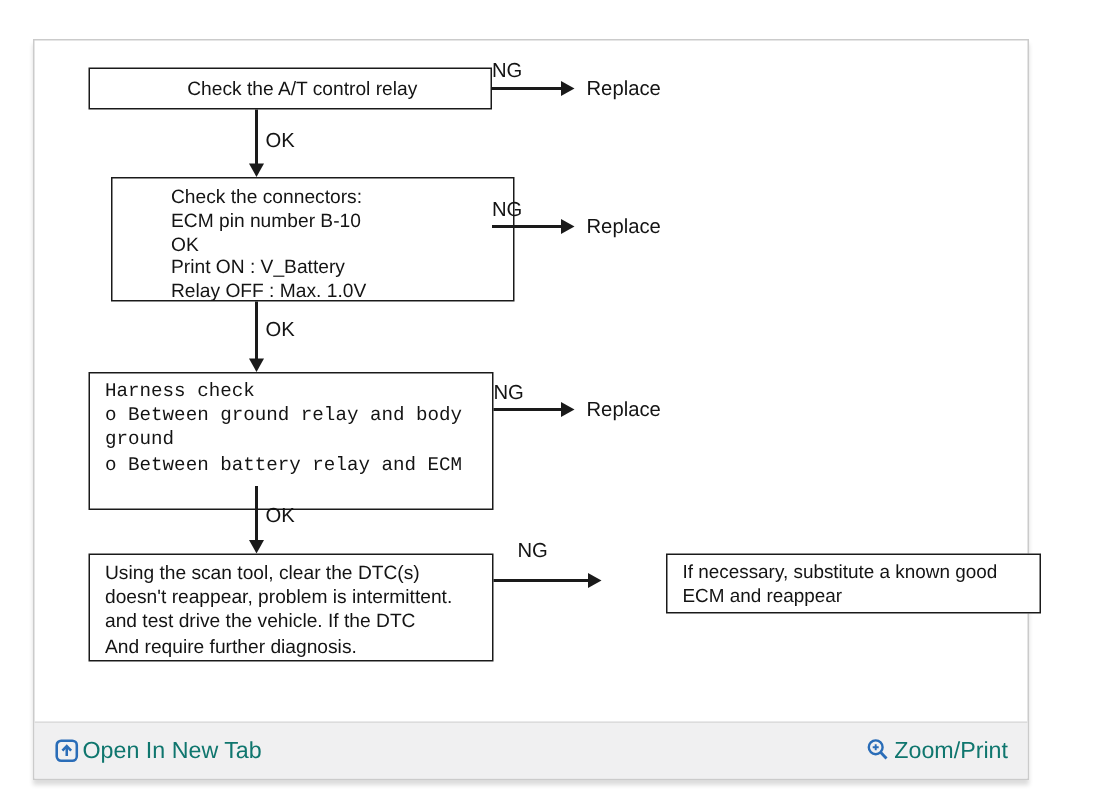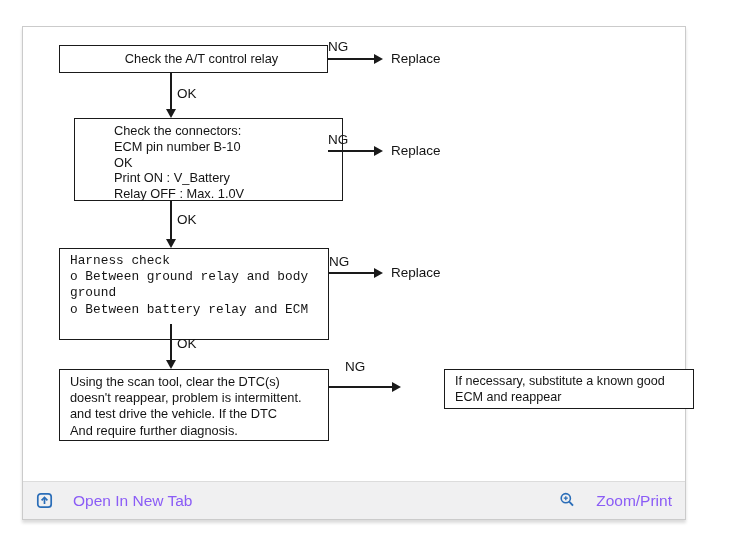--- a/index.html
+++ b/index.html
@@ -32,22 +32,22 @@
   .pad-narrow { padding:4px 3px 0 10px; }
 
   
   .footer {
     position:absolute; left:0; right:0; bottom:0; height:38px;
     background:#f0f0f1; border-top:1px solid #dcdcdc;
     display:flex; align-items:center; justify-content:space-between;
     padding:0 13px;
   }
   .footer a {
-    display:flex; align-items:center; gap:20px;
-    color:#8b5cf6; text-decoration:none; font-size:15.5px; cursor:pointer;
+    display:flex; align-items:center; gap:2px;
+    color:#0f766e; text-decoration:none; font-size:15.5px; cursor:pointer;
   }
   .footer svg { display:block; }
 </style>
 </head>
 <body>
 
 <div class="stage">
   <div class="panel">
 
     <div class="fc-box box-center" style="left:36px; top:18px; width:269px; height:28px;">

